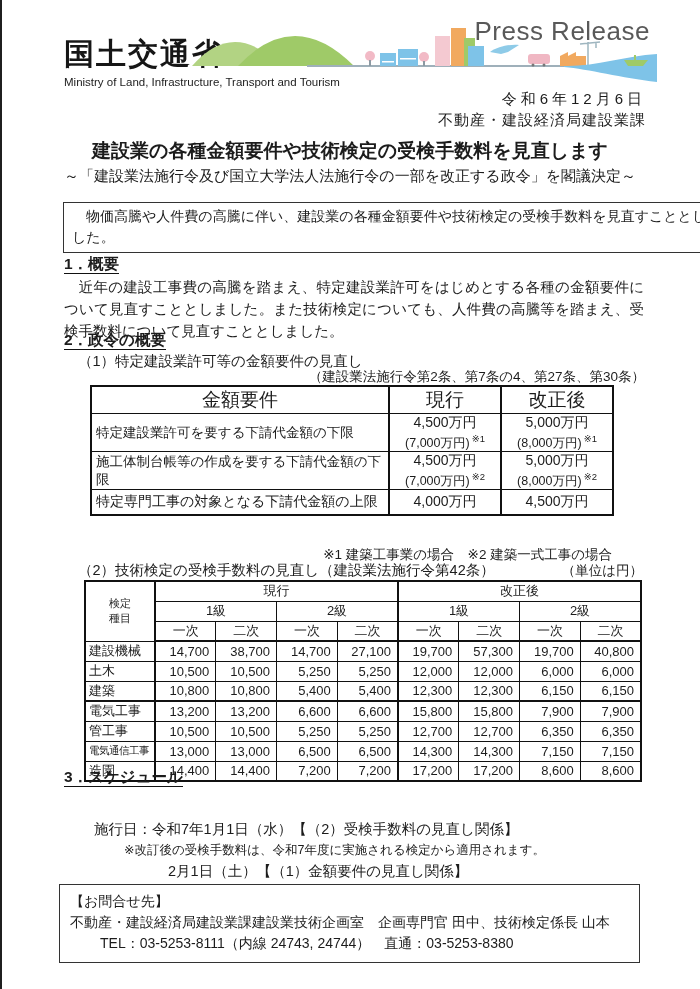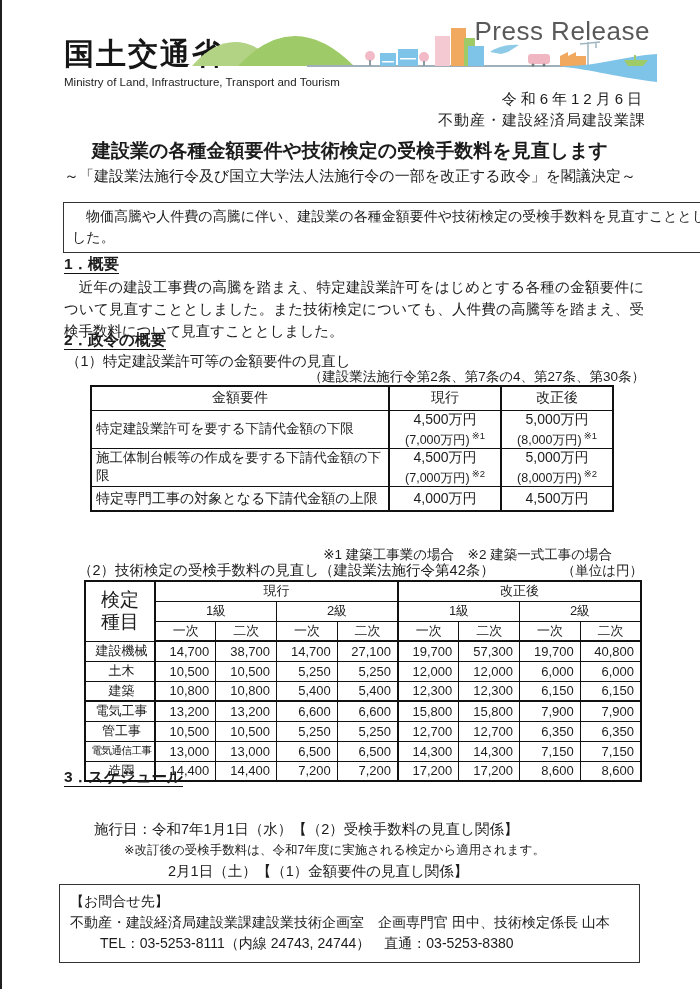--- a/index.html
+++ b/index.html
@@ -22,50 +22,50 @@
 
   .summary-box { position:absolute; left:63px; top:202px; width:676px; border:1px solid #333; padding:3px 8px 4px 8px; font-size:14px; line-height:21px; }
 
   .sec-h { position:absolute; font-size:15.5px; font-weight:700; }
   .sec-h span { border-bottom:1.5px solid #111; padding-bottom:1px; }
   .s1h { left:64px; top:254px; }
   .s2h { left:64px; top:330px; }
   .s3h { left:64px; top:767px; }
 
   .body-text { position:absolute; left:64px; top:276px; width:580px; font-size:14.5px; line-height:22px; text-align:justify; }
-  .item-title { position:absolute; left:66px; top:352px; font-size:14.5px; }
+  .item-title { position:absolute; left:78px; top:352px; font-size:14.5px; }
   .law-note   { position:absolute; right:55px; top:368px; font-size:13.5px; }
 
   
   table { border-collapse:collapse; table-layout:fixed; position:absolute; background:#fff; }
   .t1 { left:90px; top:385px; width:522px; border:2px solid #111; }
   .t1 th, .t1 td { border:1px solid #111; border-left-width:2px; border-right-width:2px; }
-  .t1 thead th { height:24px; font-size:14px; font-weight:400; text-align:center; }
+  .t1 thead th { height:24px; font-size:19px; font-weight:400; text-align:center; }
   .t1 td.lbl { font-size:13.5px; text-align:left; padding-left:4px; }
   .t1 td.val { text-align:center; }
   .t1 tr.tall td { height:36px; }
   .t1 tr.short td { height:25px; font-size:14px; }
   .t1 .main { font-size:14px; line-height:17px; }
   .t1 .sub  { font-size:12.5px; line-height:15px; }
   .t1 sup   { font-size:9.5px; margin-left:2px; }
   .t1-footnote { position:absolute; right:88px; top:546px; font-size:13.5px; }
 
   .t2-caption { position:absolute; left:78px; top:561px; font-size:14.5px; }
   .t2-unit    { position:absolute; right:57px; top:562px; font-size:13.5px; }
 
   
   .t2 { left:84px; top:580px; width:556px; border:2px solid #111; font-size:13px; }
   .t2 th, .t2 td { border:1px solid #111; font-weight:400; }
   .t2 thead th { height:20px; text-align:center; }
   .t2 tbody td, .t2 tbody th { height:20px; }
-  .t2 .corner { white-space:pre-line; font-size:19px; line-height:22px; border-right-width:2px; }
+  .t2 .corner { white-space:pre-line; font-size:11px; line-height:15px; border-right-width:2px; }
   .t2 .bl2 { border-left-width:2px; }
   .t2 thead tr.last th { border-bottom-width:2px; }
   .t2 tbody tr.thick td, .t2 tbody tr.thick th { border-top-width:2px; }
-  .t2 tbody th.rname { text-align:center; padding-left:3px; font-size:13px; border-right-width:2px; }
+  .t2 tbody th.rname { text-align:left; padding-left:3px; font-size:13px; border-right-width:2px; }
   .t2 tbody th.rname.narrow { font-size:10.5px; letter-spacing:-.5px; }
   .t2 tbody td { text-align:right; padding-right:6px; }
 
   
   .sched1 { position:absolute; left:94px;  top:820px; font-size:14.5px; }
   .sched-note { position:absolute; left:124px; top:842px; font-size:12.5px; }
   .sched2 { position:absolute; left:168px; top:862px; font-size:14.5px; }
 
   
   .contact-box { position:absolute; left:59px; top:884px; width:581px; border:1.5px solid #333; padding:6px 10px 8px 10px; font-size:14px; line-height:21px; }

